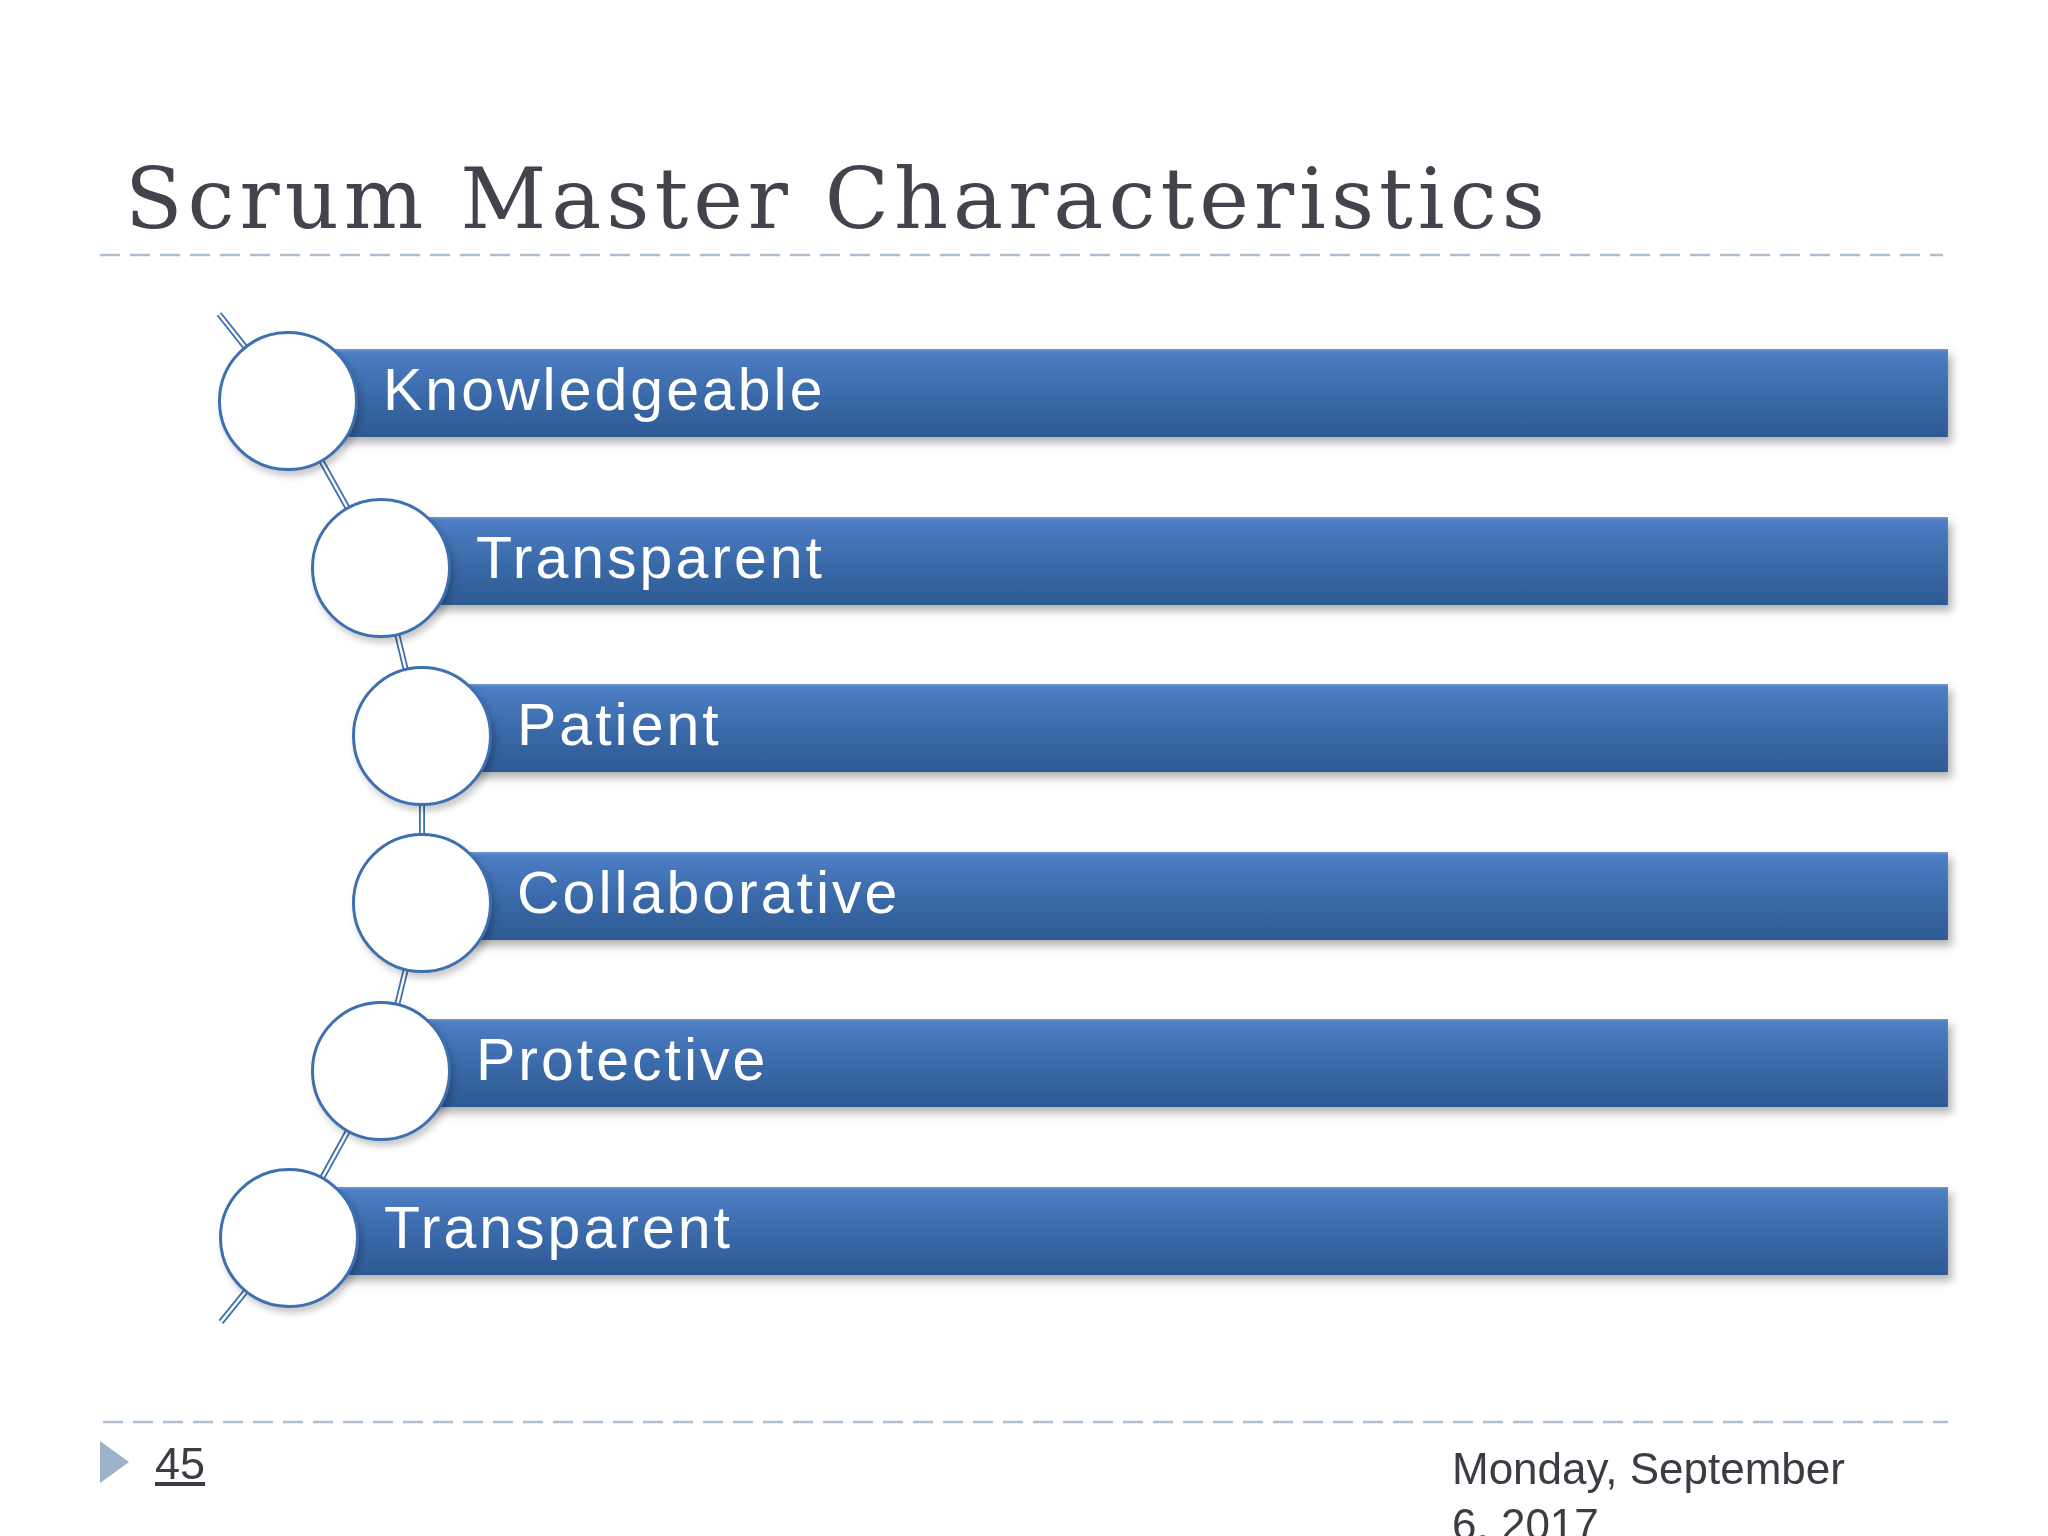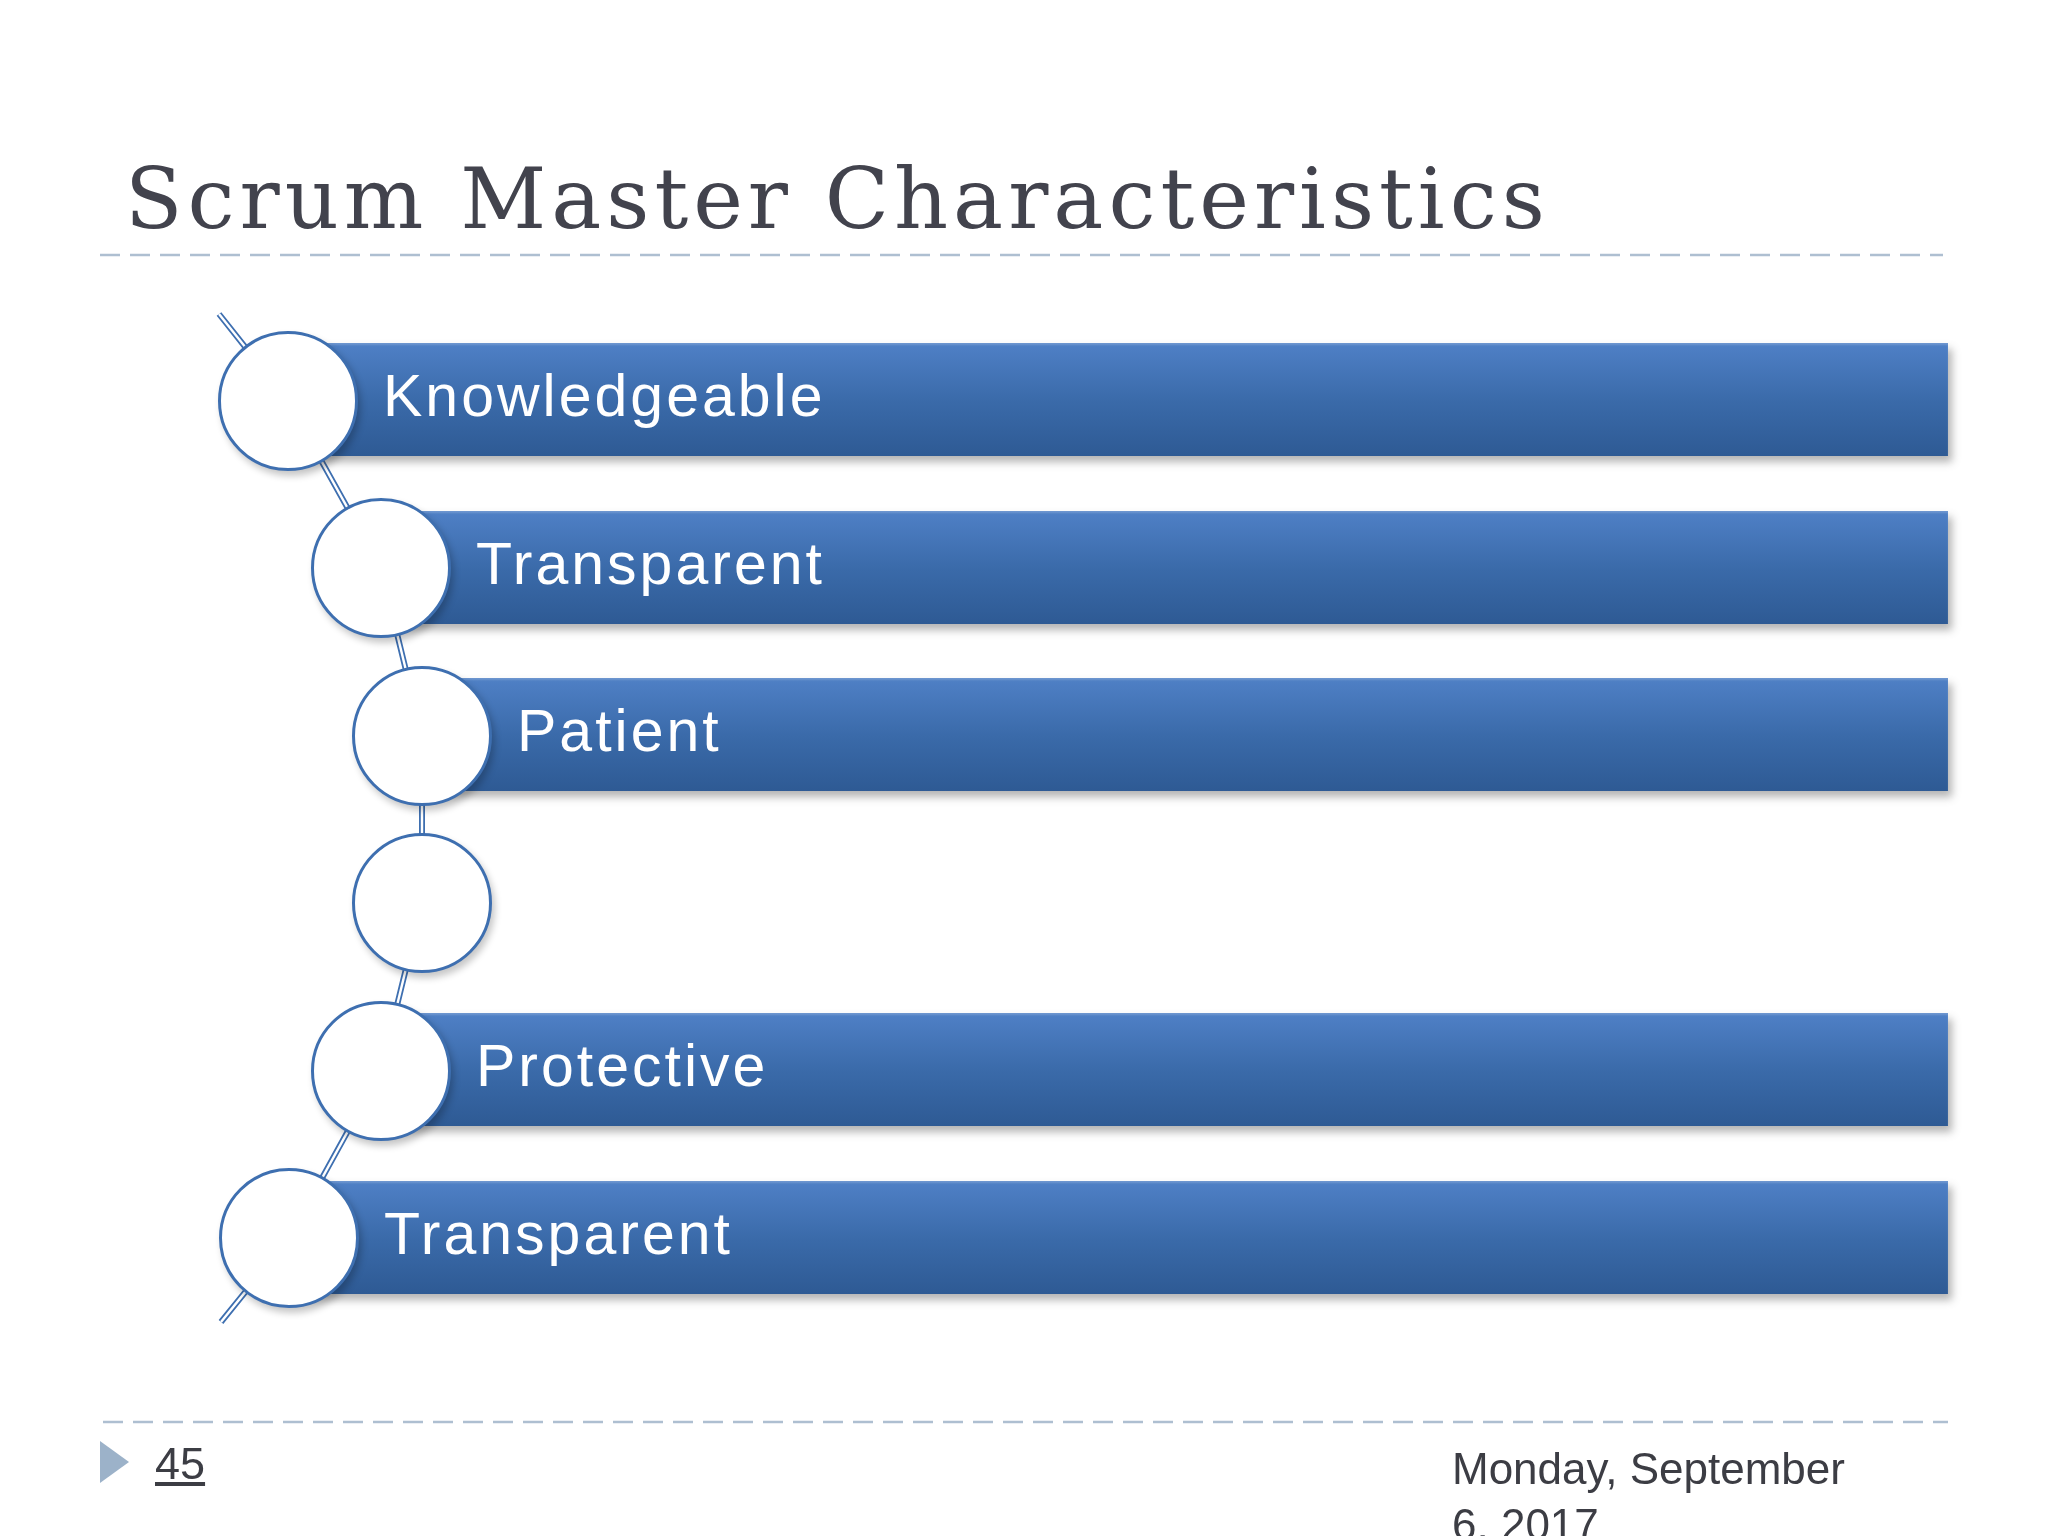--- a/index.html
+++ b/index.html
@@ -16,24 +16,25 @@
     position:absolute; left:125px; top:157px; margin:0;
     font-family:"DejaVu Serif", serif; font-weight:400;
     font-size:84px; line-height:1; letter-spacing:5px;
     color:var(--title-text); white-space:nowrap;text-align:center;
   }
   .overlay{
     position:absolute; left:0; top:0; width:2048px; height:1536px;
     pointer-events:none; z-index:1;
   }
   .bar{
-    position:absolute; height:113px; box-sizing:border-box; z-index:2;
+    position:absolute; height:88px; box-sizing:border-box; z-index:2;
     display:flex; align-items:center; padding-left:115px;
     background:linear-gradient(180deg, var(--bar-top) 0%, var(--bar-mid) 52%, var(--bar-bottom) 100%);
     box-shadow:4px 6px 8px rgba(90,90,90,.45), inset 0 2px 2px rgba(255,255,255,.18);
+    margin-top:6px;
   }
   .bar-label{
     color:var(--bar-text); font-size:59px; letter-spacing:3px;
     line-height:1; white-space:nowrap; padding-bottom:6px;
   }
   .node{
     position:absolute; width:140px; height:140px; box-sizing:border-box; z-index:3;
     border-radius:50%; background:#ffffff; border:3px solid var(--accent);
     box-shadow:3px 5px 7px rgba(0,0,0,.22);
   }
@@ -63,20 +64,23 @@
 
   <div class="bar" style="left:268px; top:343px;  width:1680px">
     <span class="bar-label">Knowledgeable</span>
   </div>
   <div class="bar" style="left:361px; top:511px;  width:1587px">
     <span class="bar-label">Transparent</span>
   </div>
   <div class="bar" style="left:402px; top:678px;  width:1546px">
     <span class="bar-label">Patient</span>
   </div>
+  <div class="bar" style="left:402px; top:846px;  width:1546px">
+    <span class="bar-label">Collaborative</span>
+  </div>
   <div class="bar" style="left:361px; top:1013px; width:1587px">
     <span class="bar-label">Protective</span>
   </div>
   <div class="bar" style="left:269px; top:1181px; width:1679px">
     <span class="bar-label">Transparent</span>
   </div>
 
   <div class="node" style="left:218px; top:331px"></div>
   <div class="node" style="left:311px; top:498px"></div>
   <div class="node" style="left:352px; top:666px"></div>

